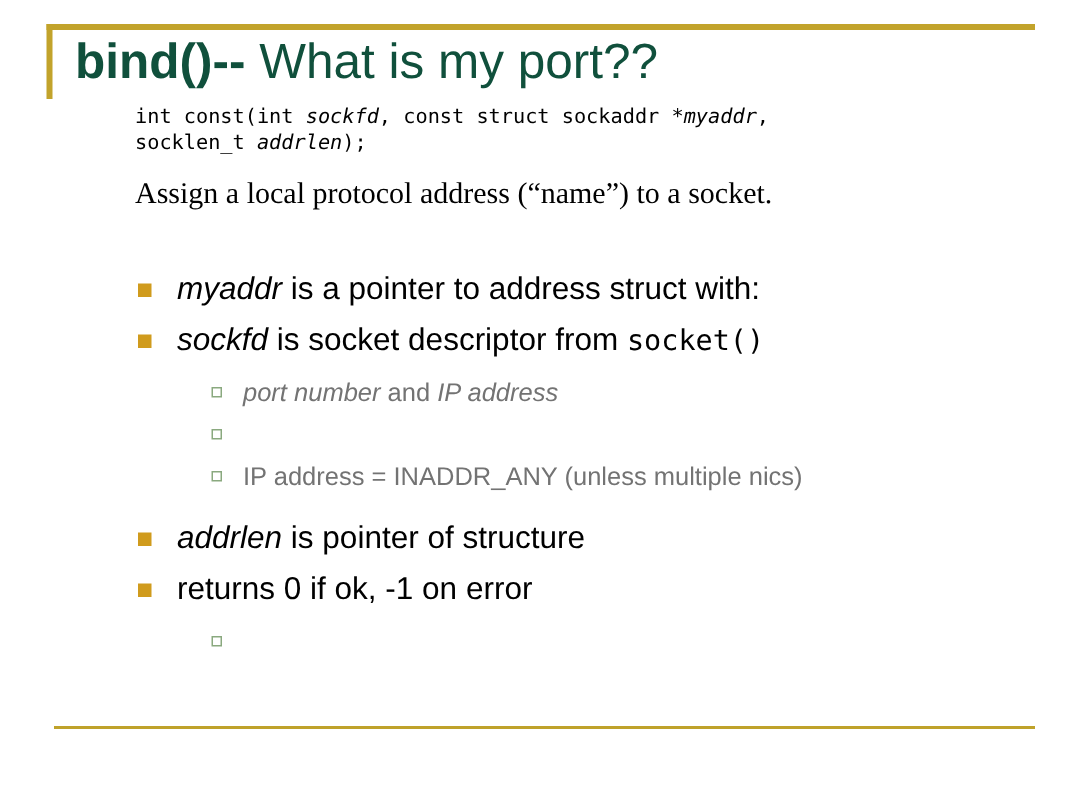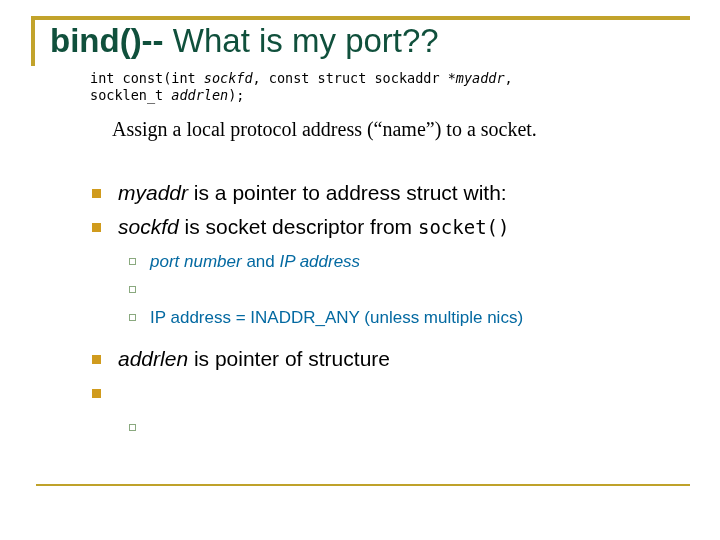--- a/index.html
+++ b/index.html
@@ -79,21 +79,20 @@
   
   .assign-line {
     position: absolute;
     left: 90px;
     top: 117px;
     color: #000000;
     font-family: "Liberation Serif", "DejaVu Serif", serif;
     font-size: 20px;
     line-height: 24px;
     white-space: nowrap;
-    margin-left: 22px;
   }
 
   
   .bullets {
     position: absolute;
     left: 0;
     top: 176px;
     width: 720px;
   }
 
@@ -121,24 +120,25 @@
   .l1-item .mono {
     font-family: "DejaVu Sans Mono", "Liberation Mono", monospace;
     font-size: 19px;
     font-style: normal;
   }
 
   .l2-item {
     position: relative;
     padding-left: 150px;
     min-height: 28px;
-    color: #0369a1;
+    color: #737373;
     font-size: 17px;
     line-height: 28px;
     white-space: nowrap;
+    margin-left: 12px;
   }
   .l2-item .marker {
     position: absolute;
     left: 129px;
     top: 10px;
     width: 7px;
     height: 7px;
     border: 1px solid #8aa97f;
     background: #ffffff;
     box-sizing: border-box;
@@ -172,18 +172,18 @@
 
   <div class="bullets" id="bullet-list">
       <div class="l1-item"><span class="marker"></span><span><i>myaddr</i><span> is a pointer to address struct with:</span></span></div>
       <div class="l1-item"><span class="marker"></span><span><i>sockfd</i><span> is socket descriptor from </span><code class="mono">socket()</code></span></div>
       <div class="group-gap-small"></div>
       <div class="l2-item"><span class="marker"></span><span><i>port number</i><span> and </span><i>IP address</i></span></div>
       <div class="l2-item"><span class="marker"></span></div>
       <div class="l2-item"><span class="marker"></span><span><span>IP address = INADDR_ANY (unless multiple nics)</span></span></div>
       <div class="group-gap-mid"></div>
       <div class="l1-item"><span class="marker"></span><span><i>addrlen</i><span> is pointer of structure</span></span></div>
-      <div class="l1-item"><span class="marker"></span></div>
+      <div class="l1-item"><span class="marker"></span><span><span>returns 0 if ok, -1 on error</span></span></div>
       <div class="group-gap-small"></div>
       <div class="l2-item"><span class="marker"></span></div>
     </div>
 
 </div>
 
 </body></html>

